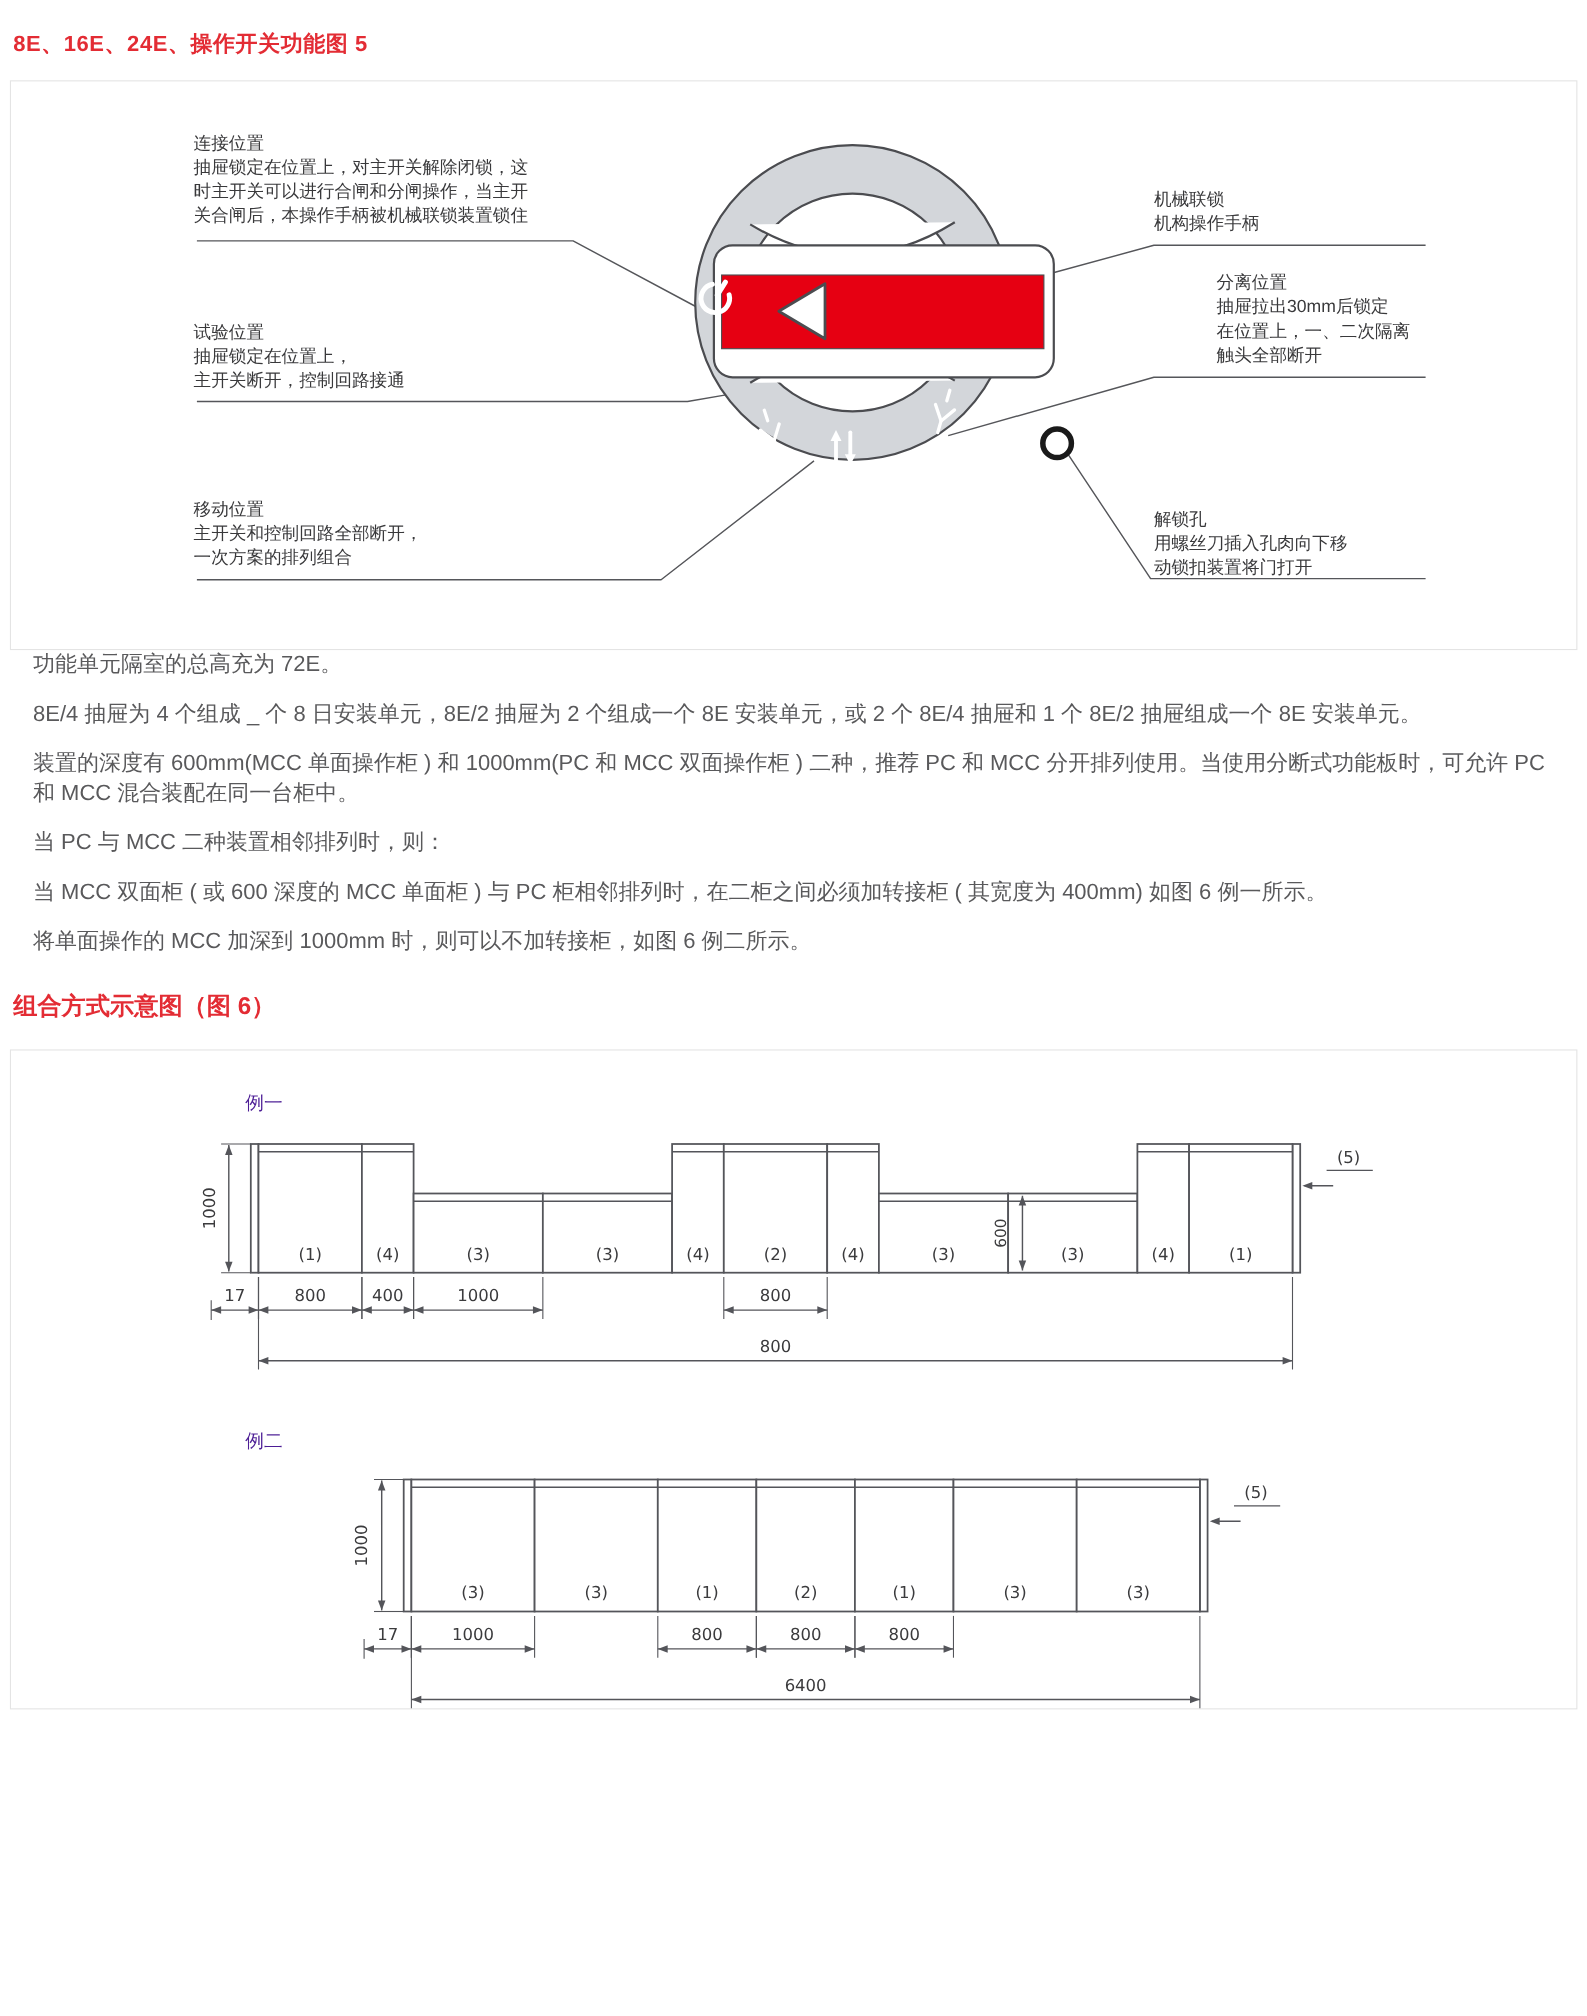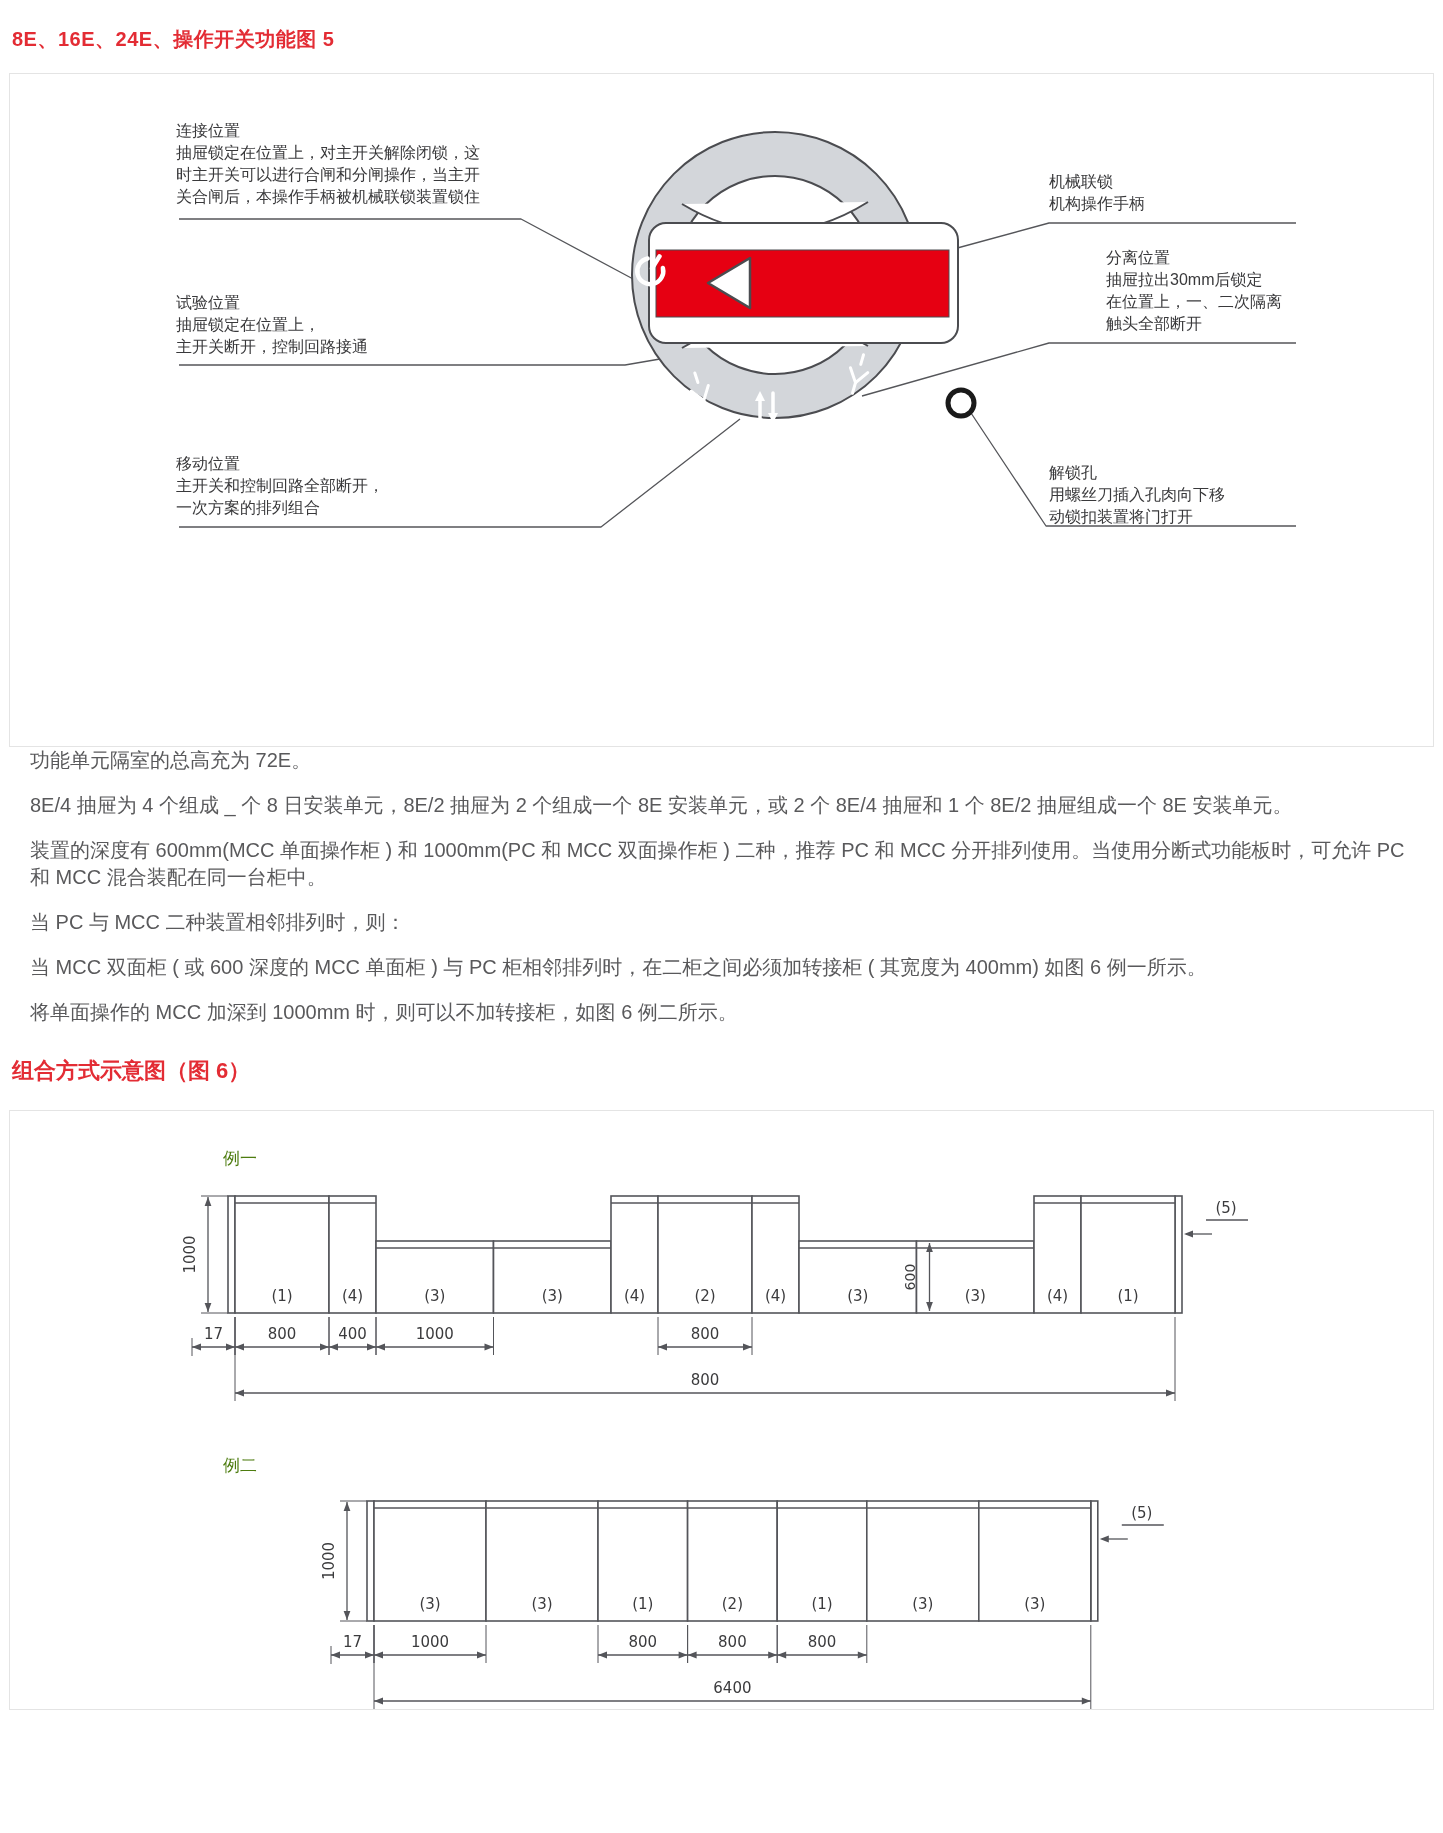--- a/index.html
+++ b/index.html
@@ -3,30 +3,30 @@
 <meta charset="utf-8">
 <style>
   :root{
     --red:#e32c34; --bar-red:#e60012; --ring:#d3d6da; --ink:#4b4c50; --body:#59595b;
   }
   *{box-sizing:border-box;}
   body{margin:0;background:#fff;font-family:"Liberation Sans","DejaVu Sans",sans-serif;}
   .page{width:1443px;height:1833px;position:relative;background:#fff;overflow:hidden;}
   .page-title{font-size:20px;font-weight:700;color:var(--red);margin:26px 0 20px 12px;letter-spacing:.5px;}
   .panel{margin:0 9px;border:1px solid #e4e4e4;background:#fff;position:relative;}
-  .switch-panel{height:674px;}
+  .switch-panel{height:518px;}
   .switch-svg{position:absolute;left:0;top:0;}
   .callout{position:absolute;font-size:16px;line-height:22px;color:#39393b;font-weight:500;white-space:nowrap;}
   .sec-heading{font-size:22px;font-weight:700;color:var(--red);margin:52px 0 24px 12px;}
   .sec-heading.second{margin-top:30px;}
   #paragraphs{margin:0 14px;}
   #paragraphs p{font-size:20px;line-height:27px;color:var(--body);margin:0 0 18px 16px;}
   .fig6-panel{height:600px;}
   .example{position:relative;margin-left:150px;}
-  .example-label{font-size:17px;color:#4d7c0f;font-weight:500;margin:36px 0 0 63px;}
+  .example-label{font-size:17px;color:#4c1d95;font-weight:500;margin:36px 0 0 63px;}
   .example svg{display:block;}
   svg text{font-family:"DejaVu Sans","Liberation Sans",sans-serif;}
 </style>
 </head>
 <body>
 
 <div class="page">
 
   <h1 class="page-title">8E、16E、24E、操作开关功能图 5</h1>
 

